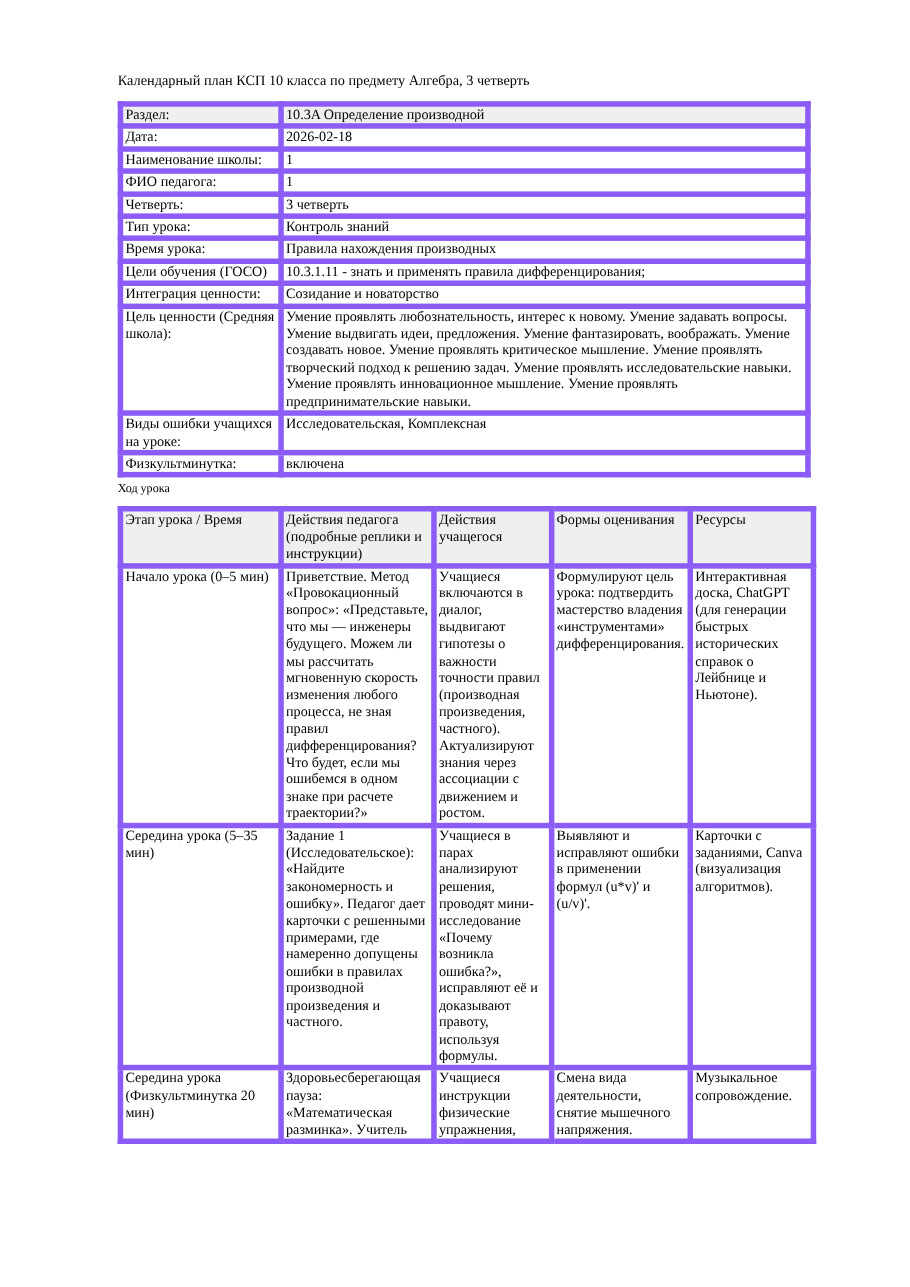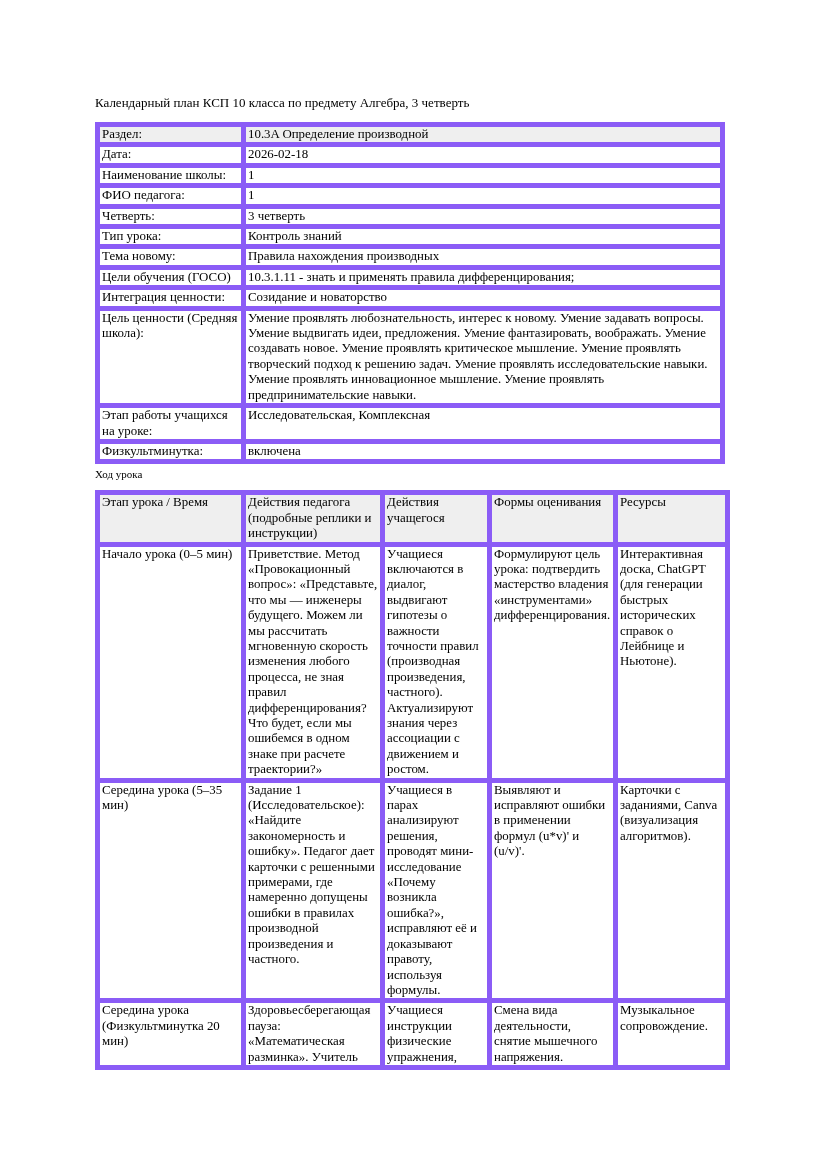--- a/index.html
+++ b/index.html
@@ -8,24 +8,24 @@
     width: 827px;
     height: 1170px;
     background: #ffffff;
     overflow: hidden;
     font-family: "Liberation Serif", "DejaVu Serif", serif;
     color: #000000;
     box-sizing: border-box;
   }
   .content {
     position: absolute;
-    left: 95px;
+    left: 107px;
     top: 0;
     width: 630px;
-    padding-top: 95px;
+    padding-top: 65px;
   }
   .title {
     margin: 0 0 11px 0;
     font-size: 13px;
     line-height: 16px;
     font-weight: normal;
   }
   table {
     border-collapse: collapse;
     width: 630px;
@@ -88,37 +88,37 @@
         </tr>
         <tr>
           <td>Четверть:</td>
           <td>3 четверть</td>
         </tr>
         <tr>
           <td>Тип урока:</td>
           <td>Контроль знаний</td>
         </tr>
         <tr>
-          <td>Тема новому:</td>
+          <td>Время урока:</td>
           <td>Правила нахождения производных</td>
         </tr>
         <tr>
           <td>Цели обучения (ГОСО)</td>
           <td>10.3.1.11 - знать и применять правила дифференцирования;</td>
         </tr>
         <tr>
           <td>Интеграция ценности:</td>
           <td>Созидание и новаторство</td>
         </tr>
         <tr>
           <td>Цель ценности (Средняя школа):</td>
           <td>Умение проявлять любознательность, интерес к новому. Умение задавать вопросы. Умение выдвигать идеи, предложения. Умение фантазировать, воображать. Умение создавать новое. Умение проявлять критическое мышление. Умение проявлять творческий подход к решению задач. Умение проявлять исследовательские навыки. Умение проявлять инновационное мышление. Умение проявлять предпринимательские навыки.</td>
         </tr>
         <tr>
-          <td>Этап работы учащихся на уроке:</td>
+          <td>Виды ошибки учащихся на уроке:</td>
           <td>Исследовательская, Комплексная</td>
         </tr>
         <tr>
           <td>Физкультминутка:</td>
           <td>включена</td>
         </tr>
       </tbody>
     </table>
 
     <p class="section-heading">Ход урока</p>

